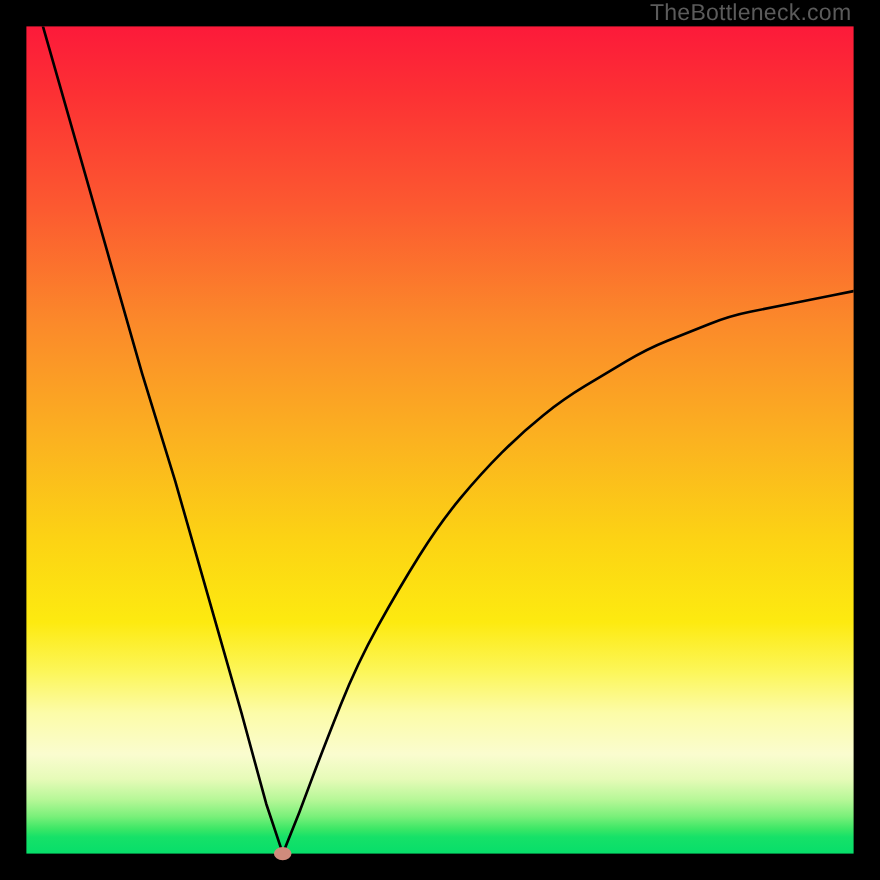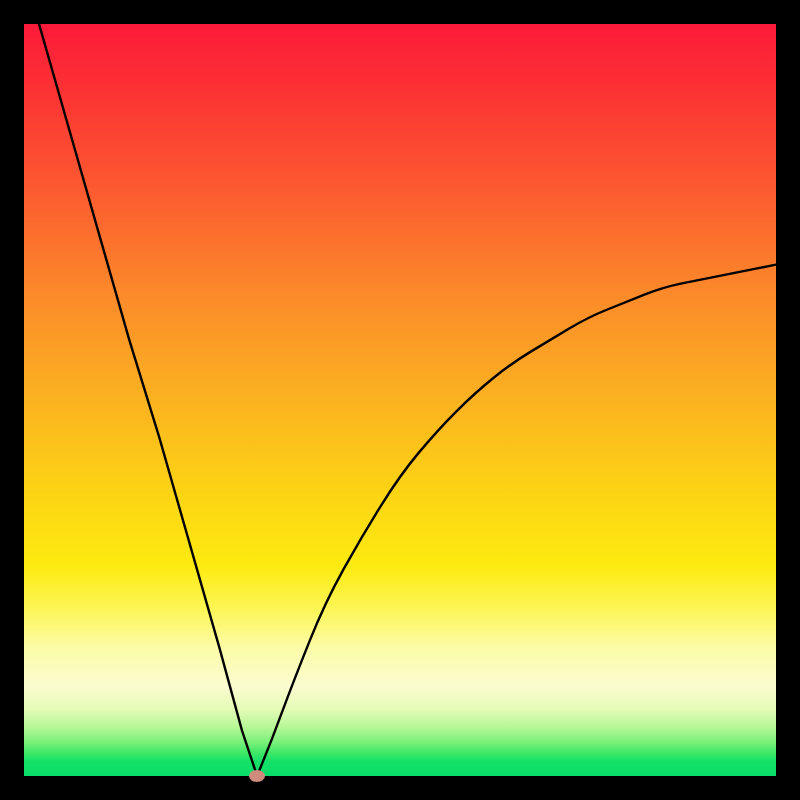--- a/index.html
+++ b/index.html
@@ -75,13 +75,14 @@
 
   <div class="plot">
 
     <svg class="curve" viewBox="0 0 752 752" preserveAspectRatio="none">
       <path id="curve-path" fill="none" stroke="#000" stroke-width="2.4" stroke-linejoin="round" stroke-linecap="round" d="M 15.040000000000001 0 L 45.12 105.27999999999997 L 75.2 210.56000000000006 L 105.28000000000002 315.84000000000003 L 135.35999999999999 413.59999999999997 L 165.44 518.88 L 195.52 624.16 L 218.07999999999998 706.88 L 233.12 752 L 248.16000000000003 714.4 Q 248.16000000000003 714.4 259.44 684.3199999999999 Q 270.71999999999997 654.24 285.76 616.64 Q 300.8 579.04 319.6 545.2 Q 338.40000000000003 511.36 357.20000000000005 481.28 Q 376 451.2 394.8 428.64 Q 413.6 406.08 432.4 387.28 Q 451.2 368.48 470 353.44 Q 488.8 338.4 507.6 327.12 Q 526.4 315.84000000000003 545.2 304.56000000000006 Q 564 293.28000000000003 582.8 285.76 Q 601.6 278.24 620.4 270.72 Q 639.1999999999999 263.2 658 259.43999999999994 Q 676.8000000000001 255.67999999999995 695.6 251.91999999999996 Q 714.4 248.15999999999997 733.2 244.39999999999998 T 752 240.64"></path>
     </svg>
 
     <div class="marker" id="min-marker" style="left: 31%; top: 100%;"></div>
   </div>
 
+  <div class="watermark">TheBottleneck.com</div>
 </div>
 
 </body></html>

